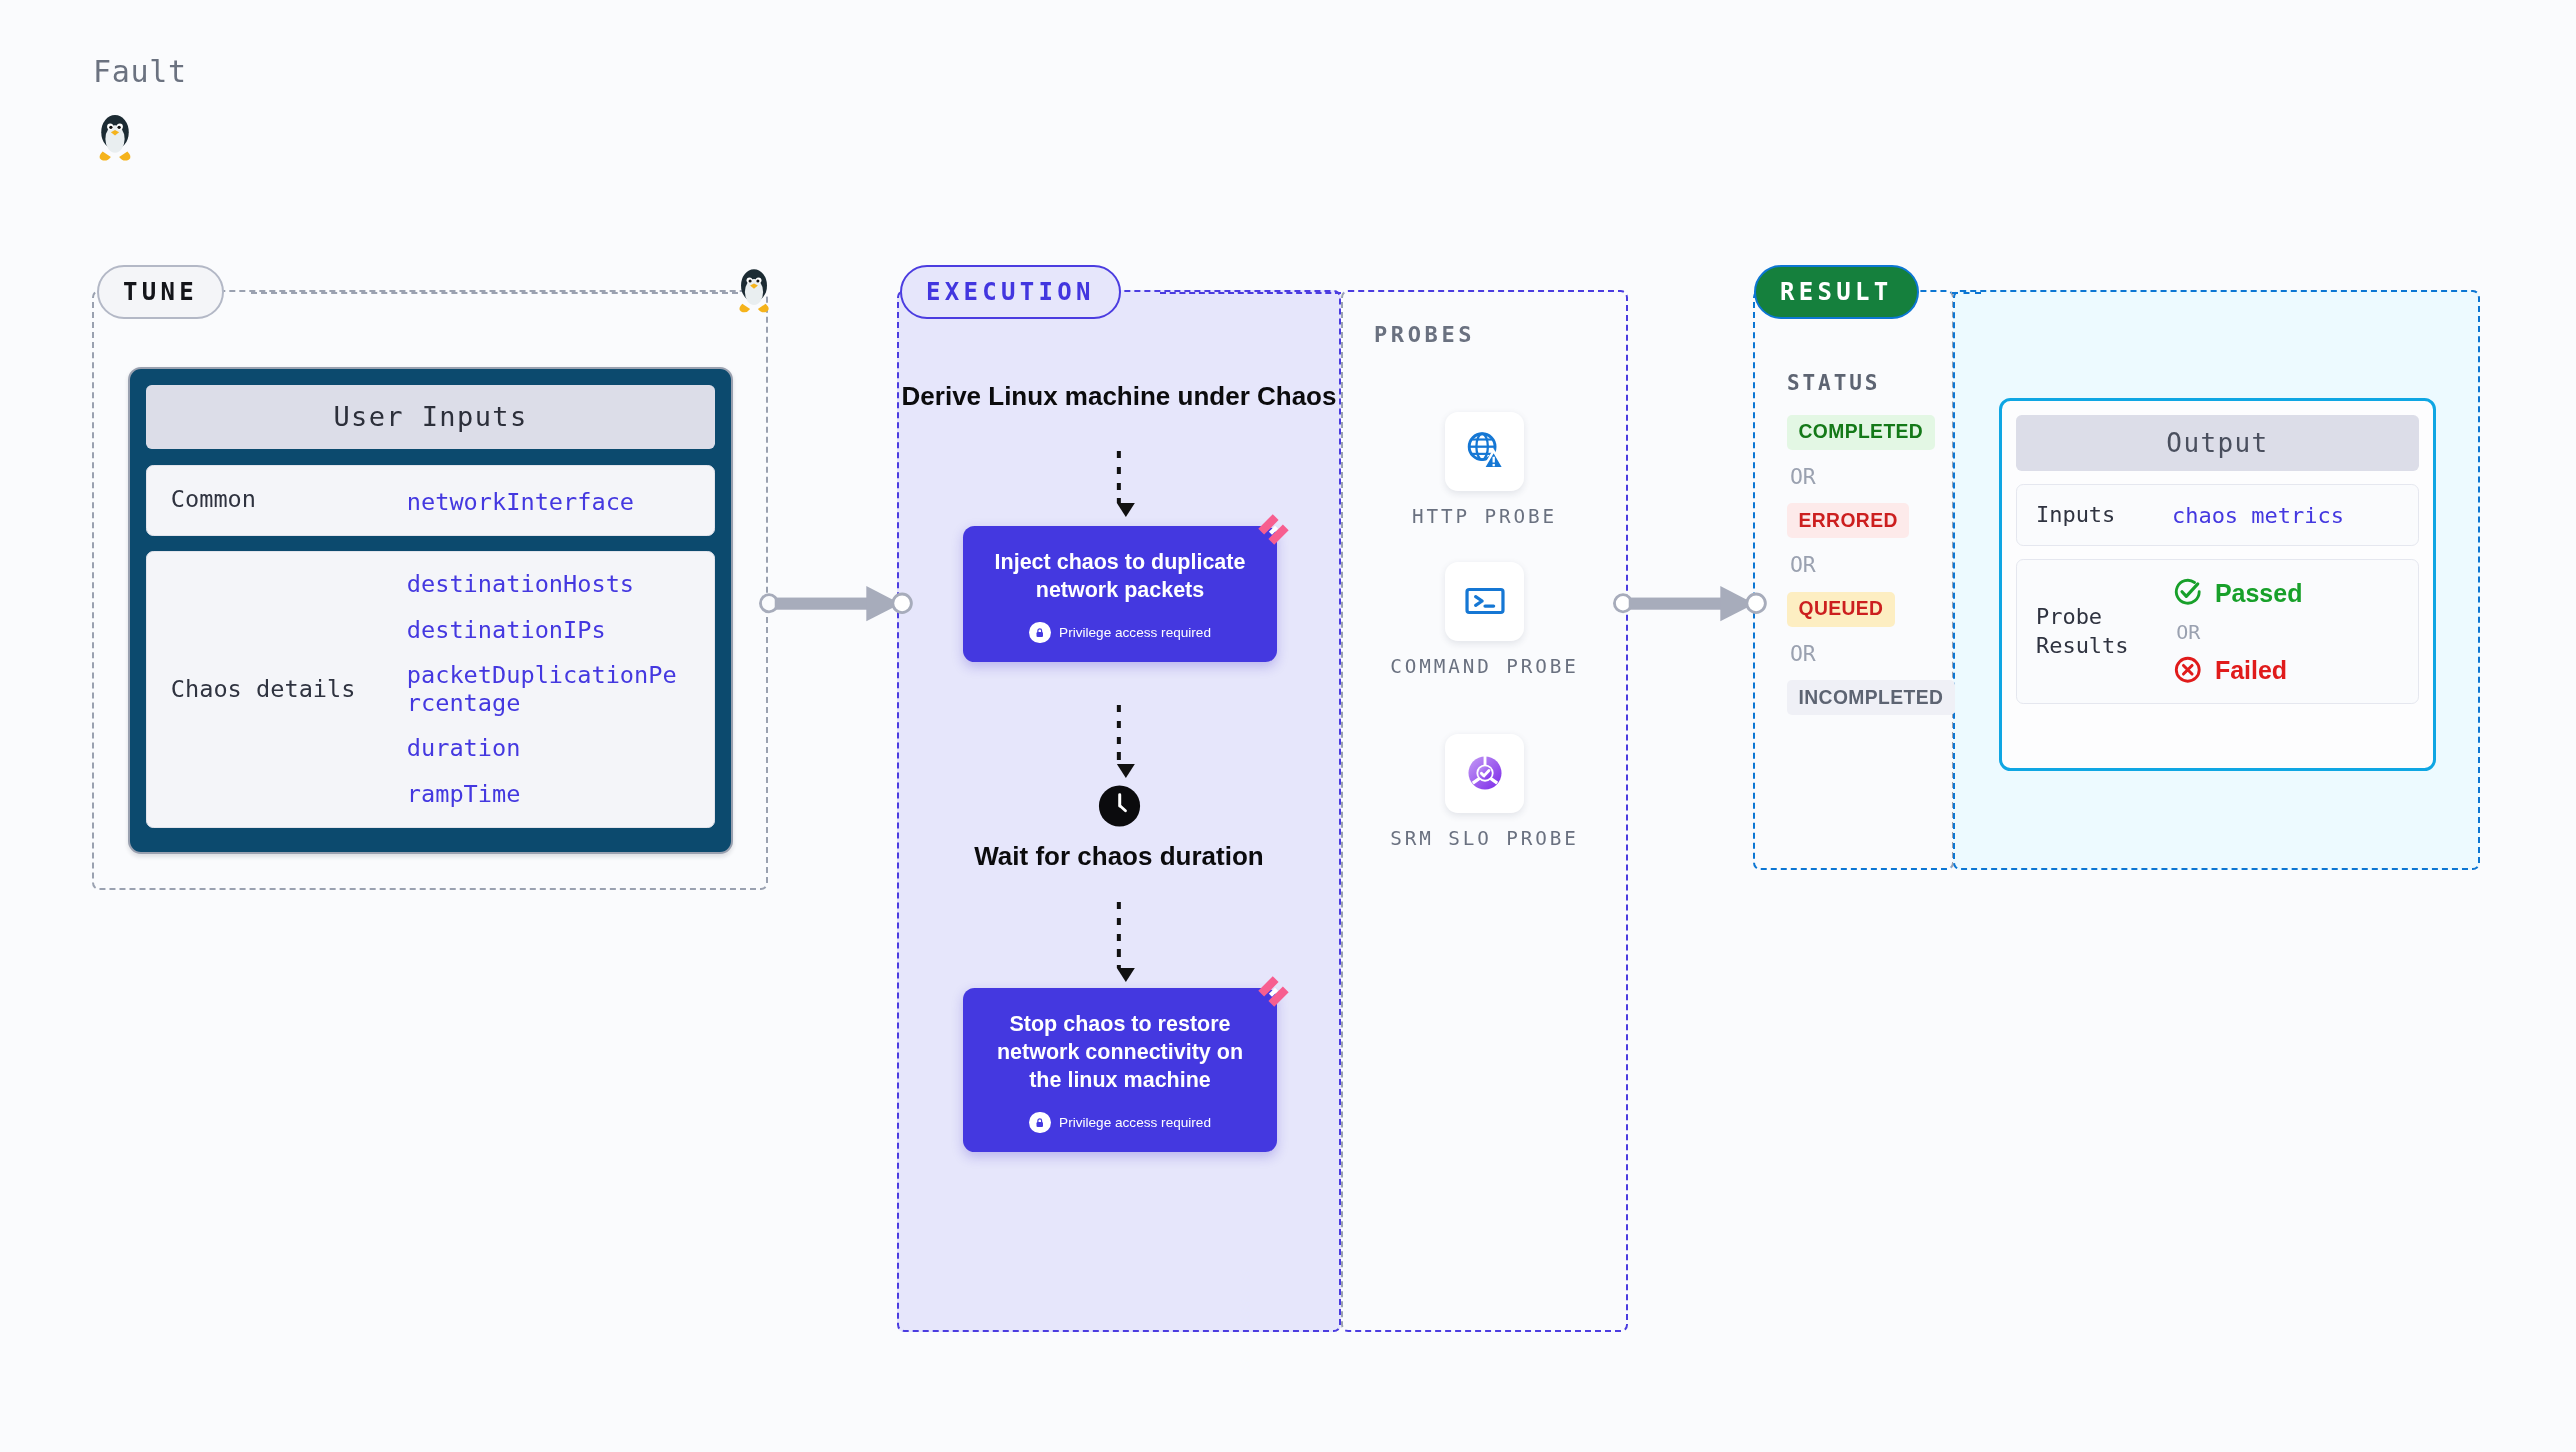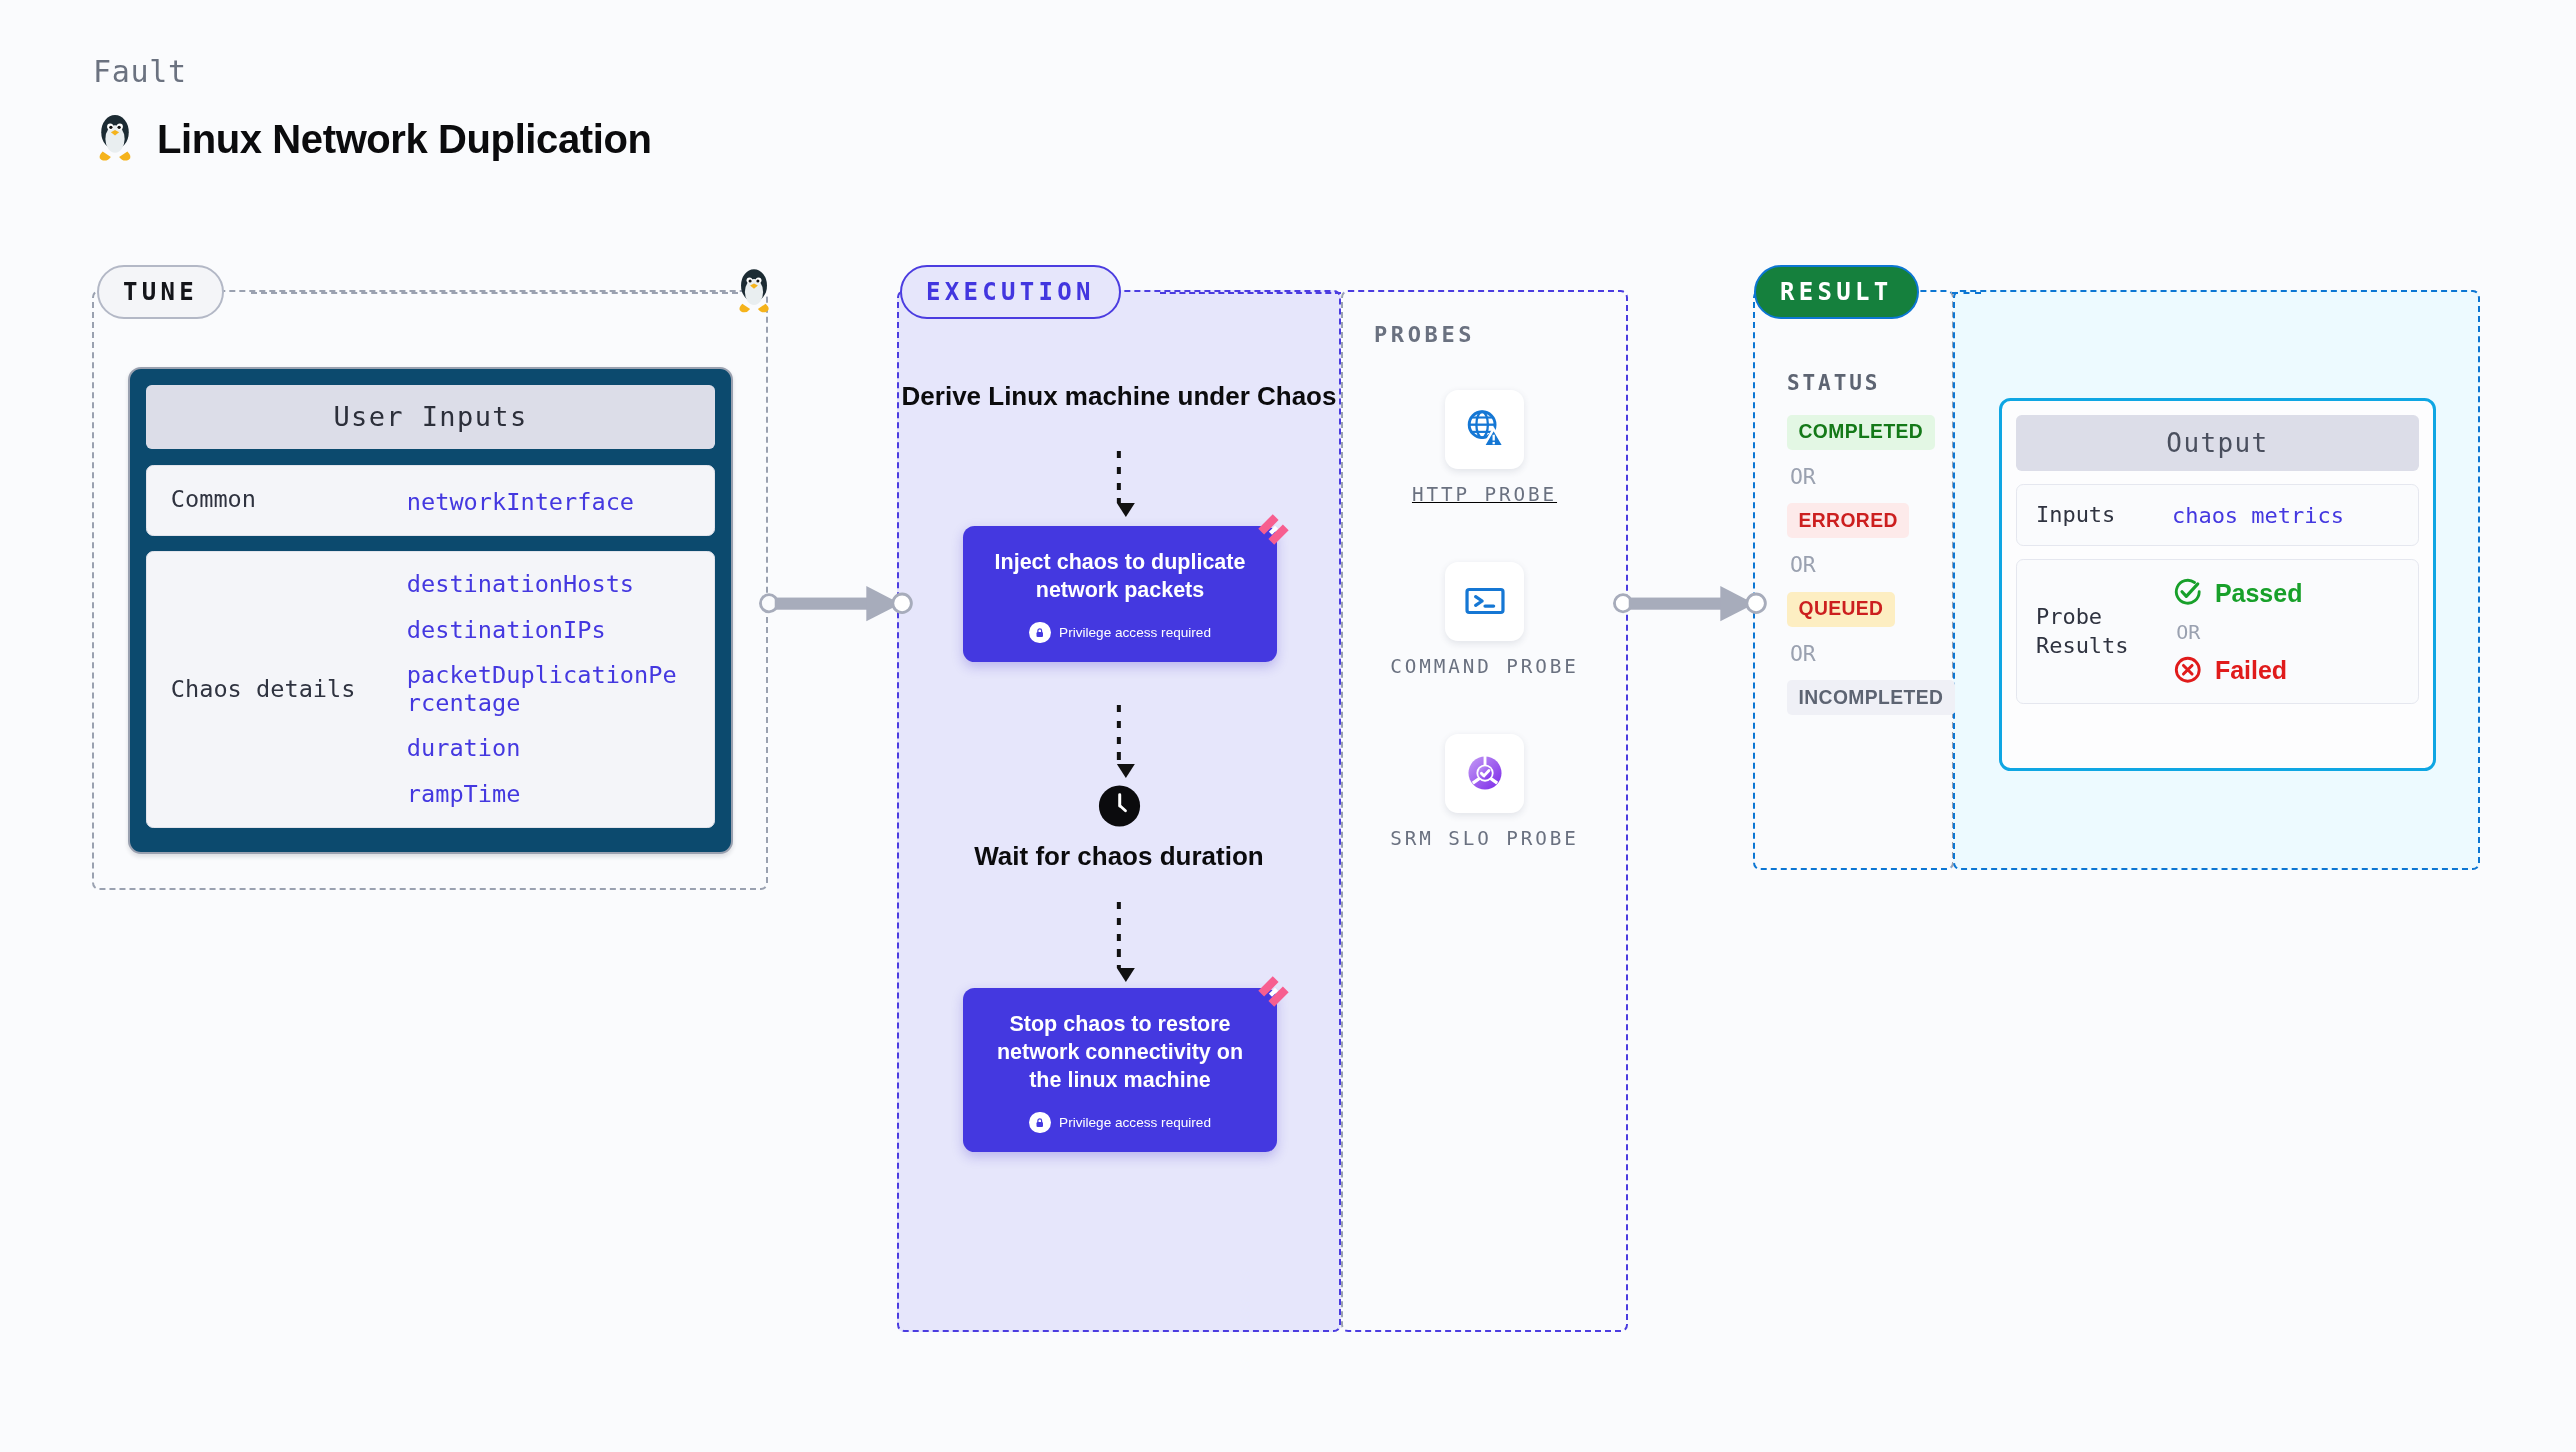--- a/index.html
+++ b/index.html
@@ -246,21 +246,20 @@
         <ellipse cx="32" cy="40" rx="14" ry="20" fill="#e9eef0"></ellipse>
         <circle cx="25" cy="22" r="4.5" fill="#fff"></circle>
           <circle cx="39" cy="22" r="4.5" fill="#fff"></circle>
         <circle cx="26" cy="23" r="2.4" fill="#111"></circle>
           <circle cx="38" cy="23" r="2.4" fill="#111"></circle>
         <path d="M26 30 L32 27 L38 30 L32 35 Z" fill="#f5b31b"></path>
         <path d="M14 58 q-8 8 -2 12 q8 4 14 -4 z" fill="#f5b31b"></path>
         <path d="M50 58 q8 8 2 12 q-8 4 -14 -4 z" fill="#f5b31b"></path>
       </svg>
     </span>
-    <span class="title-text">Linux Network Duplication</span>
   </div>
 
   <div class="dashed-box box-tune"></div>
   <div class="dashed-box box-exec"></div>
   <div class="dashed-box box-probes"></div>
   <div class="dashed-box box-result"></div>
   <div class="dashed-box box-output"></div>
 
   <div class="hdash" style="left:251px; top:292px; width:487px;"></div>
   <div class="hdash hdash-blue" style="left:1160px; top:292px; width:181px;"></div>
@@ -371,21 +370,21 @@
             <path d="M5.4 7 V5.2 a2.6 2.6 0 0 1 5.2 0 V7" fill="none" stroke="#4438e0" stroke-width="1.7"></path>
           </svg>
         </span>
         <span>Privilege access required</span>
       </div>
     </div>
   </div>
 
   <div class="probes-label">PROBES</div>
 
-  <div class="probe-item" style="top:390px;text-decoration:underline;">
+  <div class="probe-item" style="top:412px;">
     <div class="probe-tile">
       <span>
         <svg width="46" height="46" viewBox="0 0 64 64">
           <circle cx="28" cy="26" r="18" fill="none" stroke="#1577d4" stroke-width="4"></circle>
           <ellipse cx="28" cy="26" rx="8" ry="18" fill="none" stroke="#1577d4" stroke-width="3.2"></ellipse>
           <line x1="10" y1="26" x2="46" y2="26" stroke="#1577d4" stroke-width="3.2"></line>
           <line x1="13" y1="16" x2="43" y2="16" stroke="#1577d4" stroke-width="3"></line>
           <line x1="13" y1="36" x2="43" y2="36" stroke="#1577d4" stroke-width="3"></line>
           <path d="M44 32 L58 56 H30 Z" fill="#1577d4" stroke="#fff" stroke-width="3.4"></path>
           <rect x="42.5" y="40" width="3.2" height="8" fill="#fff"></rect>

